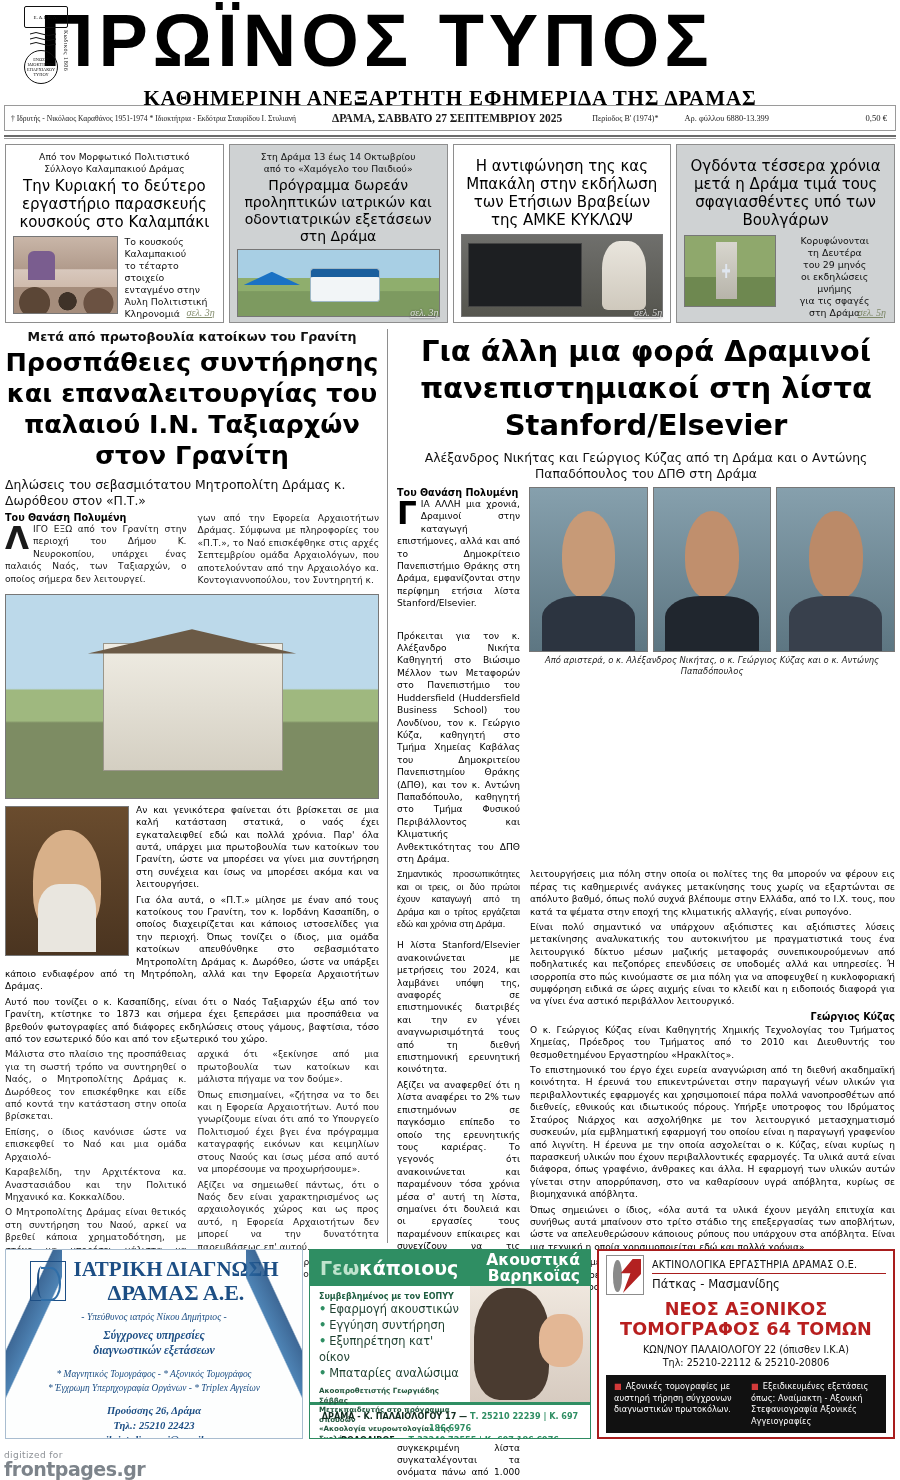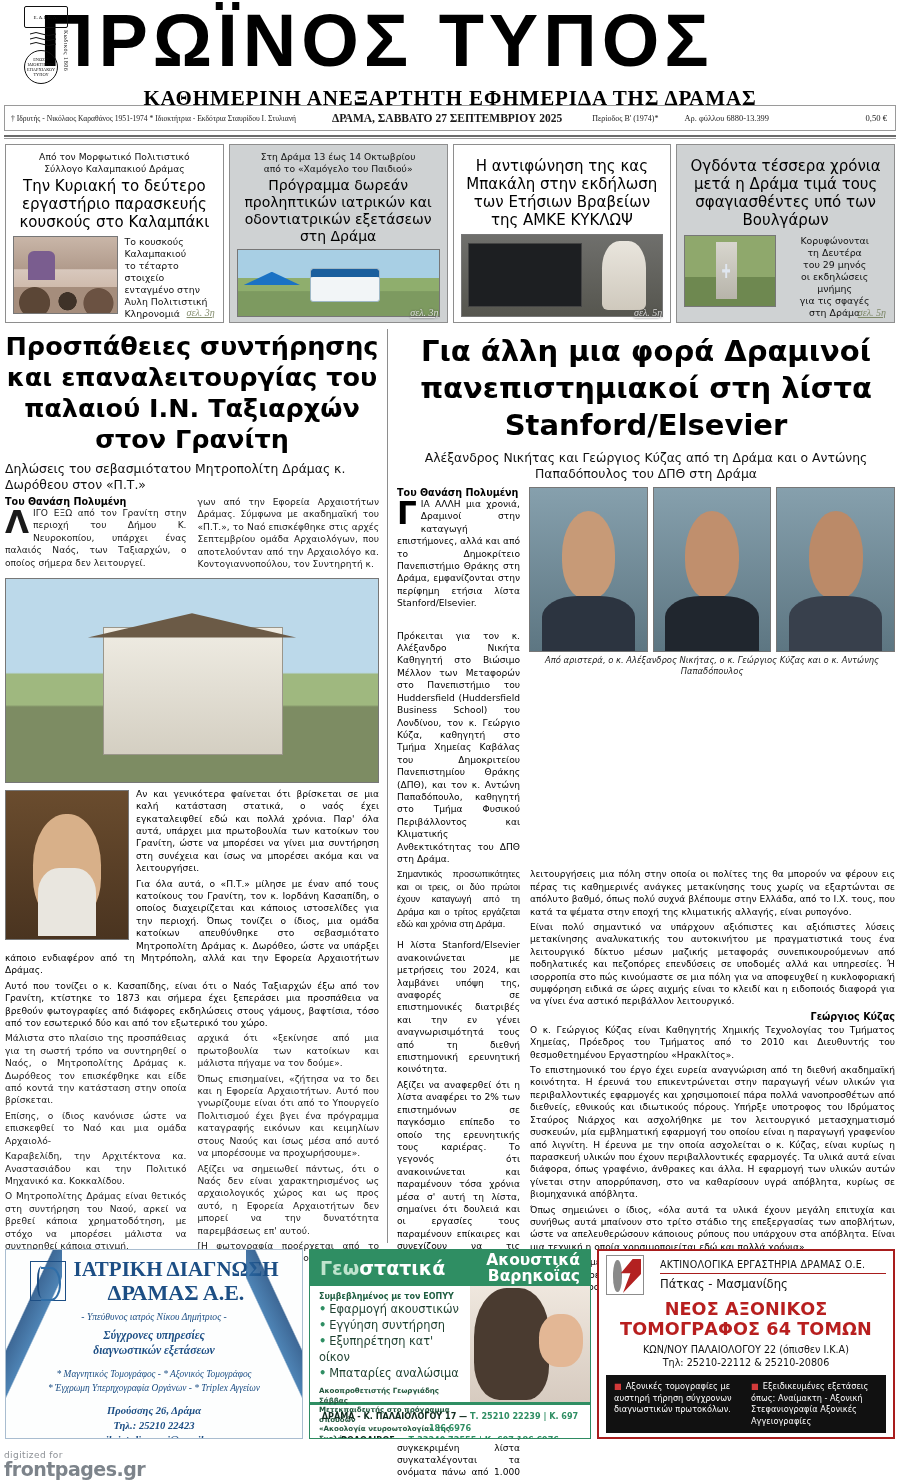--- a/index.html
+++ b/index.html
@@ -292,21 +292,21 @@
   .ad2-bottom {
     border-top: 3px solid #2f8e63; padding: 5px 6px 0 6px; text-align: center;
   }
   .ad2-bottom div {
     font-family: "DejaVu Sans", sans-serif; font-weight: bold; font-size: 8.1px; line-height: 12px; color: #102a1d;
   }
   .ad2-bottom .tel { color: #2f8e63; }
 
   
   .ad3 { border: 2px solid #a81d1d; background: #fff; padding: 4px 7px; }
-  .ad3-head { display: flex; align-items: center; gap: 16px; }
+  .ad3-head { display: flex; align-items: center; gap: 8px; }
   .ad3-logo { width: 38px; height: 40px; border: 1px solid #8c8c8c; position: relative; overflow: hidden; }
   .ad3-logo::before {
     content:''; position:absolute; left:6px; top:4px; width:9px; height:32px;
     background:#8a8a8a; border-radius: 48%;
   }
   .ad3-logo::after {
     content:''; position:absolute; right:2px; top:3px; width:22px; height:34px;
     background:#b32121; clip-path: polygon(100% 0, 100% 44%, 18% 100%, 52% 42%, 8% 42%, 62% 0);
   }
   .ad3-titles { flex: 1; }
@@ -417,27 +417,28 @@
 για τις σφαγές
 στη Δράμα</div>
       </div>
       <div class="t-page">σελ. 5η</div>
     </div>
   </div>
 
   <div class="main">
 
     <div class="col-left">
+      <div class="kicker-ctr">Μετά από πρωτοβουλία κατοίκων του Γρανίτη</div>
       <div class="headline h-left">Προσπάθειες συντήρησης και επαναλειτουργίας του παλαιού Ι.Ν. Ταξιαρχών στον Γρανίτη</div>
       <div class="deck">Δηλώσεις του σεβασμιότατου Μητροπολίτη Δράμας κ. Δωρόθεου στον «Π.Τ.»</div>
 
       <div class="twocol">
         <div class="byline">Του Θανάση Πολυμένη</div>
         <p class="dropcap">ΛΙΓΟ ΕΞΩ από τον Γρανίτη στην περιοχή του Δήμου Κ. Νευροκοπίου, υπάρχει ένας παλαιός Ναός, των Ταξιαρχών, ο οποίος σήμερα δεν λειτουργεί.</p>
-        <p>γων από την Εφορεία Αρχαιοτήτων Δράμας. Σύμφωνα με ακαδημαϊκή του «Π.Τ.», το Ναό επισκέφθηκε στις αρχές Σεπτεμβρίου ομάδα Αρχαιολόγων, που αποτελούνταν από την Αρχαιολόγο κα. Κοντογιαννοπούλου, τον Συντηρητή κ.</p>
+        <p>γων από την Εφορεία Αρχαιοτήτων Δράμας. Σύμφωνα με πληροφορίες του «Π.Τ.», το Ναό επισκέφθηκε στις αρχές Σεπτεμβρίου ομάδα Αρχαιολόγων, που αποτελούνταν από την Αρχαιολόγο κα. Κοντογιαννοπούλου, τον Συντηρητή κ.</p>
       </div>
 
       <div class="photo-wide">
         <div class="ph ph-church"></div>
       </div>
 
       <div class="photo-inset">
         <div class="ph ph-bishop"></div>
       </div>
 
@@ -527,21 +528,21 @@
       <div class="ad1-contact">
         <div>Προύσσης 26, Δράμα</div>
         <div>Τηλ.: 25210 22423</div>
         <div>e-mail: iatrdiagnosi@gmail.com</div>
       </div>
     </div>
 
     <div class="ad ad2">
       <div class="ad2-top">
         <div class="ad2-brand">
-          <span class="gw">Γεω</span><span>στατικά</span>
+          <span class="gw">Γεω</span><span>κάποιους</span>
         </div>
         <div class="ad2-right" style="white-space:pre-line">Ακουστικά
 Βαρηκοΐας</div>
       </div>
       <div class="ad2-mid">
         <div class="ad2-textcol">
           <div class="ad2-eopyy">Συμβεβλημένος με τον ΕΟΠΥΥ</div>
           <div class="ad2-li"><span class="bul">•</span><span>Εφαρμογή ακουστικών</span></div>
           <div class="ad2-li"><span class="bul">•</span><span>Εγγύηση συντήρηση</span></div>
           <div class="ad2-li"><span class="bul">•</span><span>Εξυπηρέτηση κατ' οίκον</span></div>

